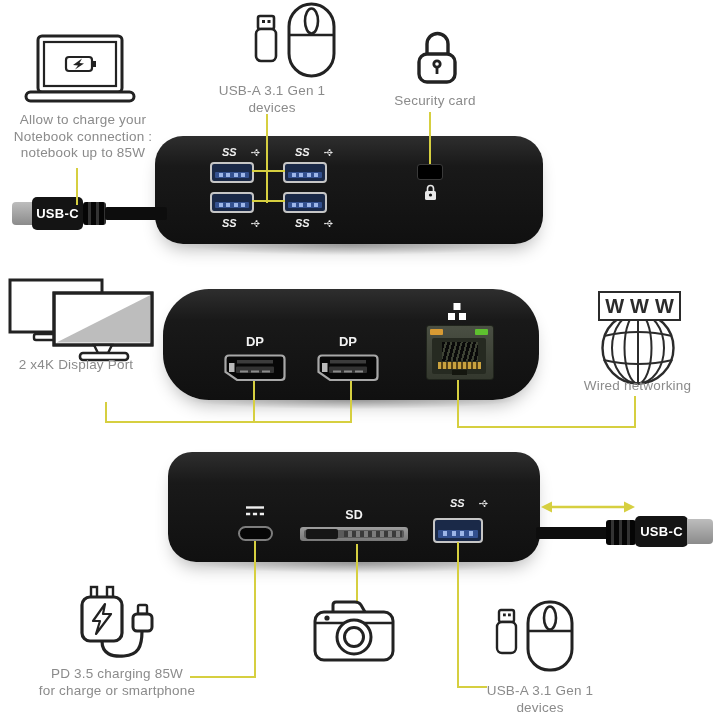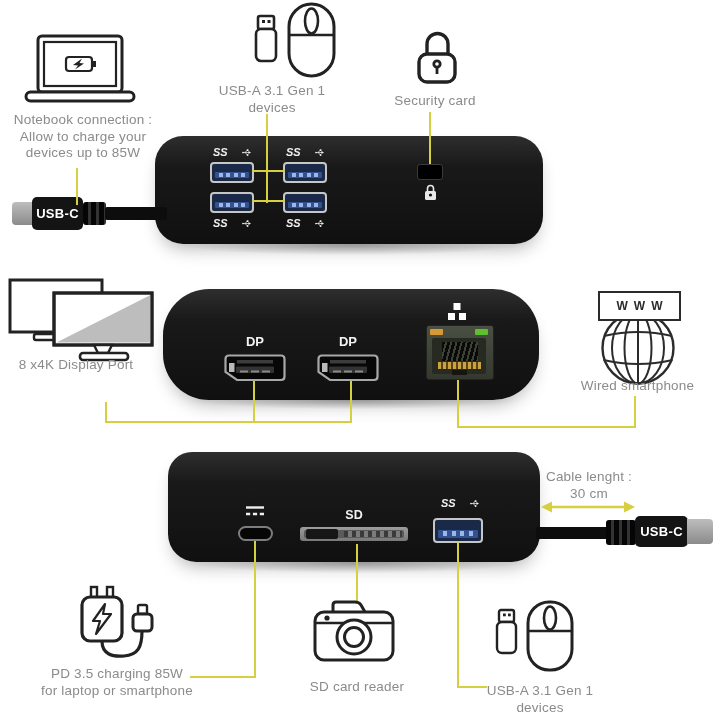--- a/index.html
+++ b/index.html
@@ -11,21 +11,21 @@
            text-align:center;letter-spacing:.2px;}
   
   .yline{position:absolute;background:#d6cf40;}
   
   .dock{position:absolute;background:linear-gradient(180deg,#2e2e2e 0%,#191919 28%,#101010 100%);
         box-shadow:0 10px 18px -6px rgba(0,0,0,.30);}
   .shadow{position:absolute;background:radial-gradient(ellipse at center,rgba(0,0,0,.26) 0%,rgba(0,0,0,0) 65%);}
   
   .portlabel{position:absolute;color:#f2f2f2;font-weight:bold;text-align:center;}
   .ss-label{position:absolute;width:38px;height:12px;display:flex;align-items:center;justify-content:center;
-            gap:14px;color:#efefef;font-style:italic;font-weight:bold;font-size:11px;}
+            gap:14px;color:#efefef;font-style:italic;font-weight:bold;font-size:11px;margin-left:9px;}
   
   .usba{position:absolute;border:2px solid #c6c6c6;border-radius:4px;background:#1a2948;}
   .usba-tongue{position:absolute;left:3px;right:3px;top:46%;bottom:16%;background:#33508f;
                border-radius:1px;display:flex;justify-content:space-evenly;align-items:center;}
   .usba-pin{width:4px;height:60%;background:#9db6e8;}
   
   .usbc-port{position:absolute;border:2px solid #7d7d7d;border-radius:8px;background:#060606;}
   
   .sd-slot{position:absolute;background:linear-gradient(180deg,#9d9d9d,#787878);border-radius:3px;}
   .sd-inner{position:absolute;left:4px;right:4px;top:3px;bottom:3px;background:#5b5b5b;border-radius:2px;}
@@ -44,43 +44,43 @@
   .eth{position:absolute;background:linear-gradient(#4a4f43,#34382e);border:1px solid #20241c;border-radius:3px;}
   .eth-led{position:absolute;border-radius:1px;}
   .eth-inner{position:absolute;left:5px;top:12px;width:54px;height:36px;background:#262a21;border-radius:2px;}
   .eth-comb{position:absolute;left:10px;top:4px;width:36px;height:19px;
             background:repeating-linear-gradient(105deg,#090909 0 3px,#3d4234 3px 5px);}
   .eth-gold{position:absolute;left:6px;top:24px;width:43px;height:7px;
             background:repeating-linear-gradient(90deg,#caa23f 0 3px,#584318 3px 5px);}
   .eth-notch{position:absolute;left:20px;top:32px;width:15px;height:5px;background:#14160f;}
   
   .www-banner{position:absolute;background:#fff;border:2.5px solid #2b2b2b;display:flex;align-items:center;
-              justify-content:center;font-weight:bold;font-size:12px;letter-spacing:6px;color:#2b2b2b;
+              justify-content:center;font-weight:bold;font-size:20px;letter-spacing:6px;color:#2b2b2b;
               padding-left:6px;}
 </style>
 </head>
 <body>
 
 <div class="canvas">
 
   <svg class="abs" style="left:24px;top:34px" width="114" height="78" viewBox="0 0 114 78">
     <rect x="14" y="2" width="84" height="56" rx="4" fill="#fff" stroke="#222" stroke-width="3"></rect>
     <rect x="20" y="8" width="72" height="44" fill="#fff" stroke="#222" stroke-width="2.2"></rect>
     <g>
       <rect x="42" y="23" width="26" height="14" rx="3" fill="#fff" stroke="#222" stroke-width="2.2"></rect>
       <rect x="68.5" y="27" width="3.5" height="6" fill="#222"></rect>
       <polygon points="58,24.5 49,31 54,31.5 51,35.5 60,29.5 55.5,29" fill="#222"></polygon>
     </g>
     <rect x="2" y="58" width="108" height="9" rx="4.5" fill="#fff" stroke="#222" stroke-width="3"></rect>
   </svg>
 
   <div class="caption" style="left:3px;top:112px;width:160px">
+    <div>Allow to charge your</div>
     <div>Notebook connection :</div>
-    <div>Allow to charge your</div>
-    <div>devices up to 85W</div>
+    <div>notebook up to 85W</div>
   </div>
 
   <svg class="abs" style="left:254px;top:14px" width="24" height="50" viewBox="0 0 24 50">
     <rect x="4" y="2" width="16" height="13" rx="2" fill="#fff" stroke="#222" stroke-width="2.6"></rect>
     <rect x="8" y="6" width="3" height="3" fill="#222"></rect>
     <rect x="13.5" y="6" width="3" height="3" fill="#222"></rect>
     <rect x="2" y="15" width="20" height="32" rx="5" fill="#fff" stroke="#222" stroke-width="2.6"></rect>
   </svg>
   <svg class="abs" style="left:287px;top:2px" width="49" height="76" viewBox="0 0 49 76">
     <rect x="2" y="2" width="45" height="72" rx="22.5" fill="#fff" stroke="#222" stroke-width="3"></rect>
@@ -203,21 +203,21 @@
     <rect x="2" y="2" width="92" height="52" fill="#fff" stroke="#222" stroke-width="3"></rect>
     <rect x="26" y="56" width="24" height="6" rx="2" fill="#fff" stroke="#222" stroke-width="2.4"></rect>
     <rect x="46" y="15" width="98" height="52" fill="#fff" stroke="#222" stroke-width="3"></rect>
     <polygon points="48.5,64.5 142.5,17 142.5,64.5" fill="#bdbdbd"></polygon>
     <rect x="46" y="15" width="98" height="52" fill="none" stroke="#222" stroke-width="3"></rect>
     <polygon points="86,67 104,67 100,75 90,75" fill="#fff" stroke="#222" stroke-width="2.4"></polygon>
     <rect x="72" y="75" width="48" height="7" rx="3" fill="#fff" stroke="#222" stroke-width="2.6"></rect>
   </svg>
 
   <div class="caption" style="left:2px;top:357px;width:148px">
-    <div>8 x4K Display Port</div>
+    <div>2 x4K Display Port</div>
   </div>
 
   <div class="shadow" style="left:175px;top:390px;width:355px;height:20px"></div>
   <div class="dock" style="left:163px;top:289px;width:376px;height:111px;border-radius:46px"></div>
 
   <div class="portlabel" style="left:241px;top:334px;width:28px;font-size:13px">DP</div>
   <div class="portlabel" style="left:334px;top:334px;width:28px;font-size:13px">DP</div>
 
   <svg class="abs" style="left:223px;top:354px" width="64" height="28" viewBox="0 0 64 28">
     <path d="M6,1.5 H58 Q61.5,1.5 61.5,5 V22.5 Q61.5,26 58,26 H14 L2.5,18 V5 Q2.5,1.5 6,1.5 Z" fill="#070707" stroke="#a8a8a8" stroke-width="2.2"></path>
@@ -259,21 +259,21 @@
     <line x1="39" y1="4.5" x2="39" y2="75.5" stroke="#2b2b2b" stroke-width="2"></line>
     <ellipse cx="39" cy="40" rx="13.5" ry="35.5" fill="none" stroke="#2b2b2b" stroke-width="2"></ellipse>
     <ellipse cx="39" cy="40" rx="26" ry="35.5" fill="none" stroke="#2b2b2b" stroke-width="2"></ellipse>
     <path d="M5,28 Q39,20 73,28" fill="none" stroke="#2b2b2b" stroke-width="2"></path>
     <path d="M4.5,52 Q39,60 73.5,52" fill="none" stroke="#2b2b2b" stroke-width="2"></path>
   </svg>
   <div class="www-banner" style="left:598px;top:291px;width:73px;height:26px">
     <span>WWW</span>
   </div>
 
-  <div class="caption" style="left:565px;top:378px;width:145px">Wired smartphone</div>
+  <div class="caption" style="left:565px;top:378px;width:145px">Wired networking</div>
 
   <div class="yline" style="left:105px;top:402px;width:2px;height:21px"></div>
   <div class="yline" style="left:105px;top:421px;width:247px;height:2px"></div>
   <div class="yline" style="left:253px;top:381px;width:2px;height:42px"></div>
   <div class="yline" style="left:350px;top:381px;width:2px;height:42px"></div>
   <div class="yline" style="left:457px;top:380px;width:2px;height:48px"></div>
   <div class="yline" style="left:457px;top:426px;width:179px;height:2px"></div>
   <div class="yline" style="left:634px;top:396px;width:2px;height:32px"></div>
 
   <div class="shadow" style="left:178px;top:552px;width:355px;height:22px"></div>
@@ -312,24 +312,20 @@
     </div>
   </div>
 
   <div class="cable" style="left:536px;top:527px;width:72px;height:12px;border-radius:2px"></div>
   <div class="ribs" style="left:606px;top:520px;width:30px;height:25px"></div>
   <div class="plug-body" style="left:635px;top:516px;width:53px;height:31px">
     <span>USB-C</span>
   </div>
   <div class="plug-tip" style="left:687px;top:519px;width:26px;height:25px;border-radius:0 4px 4px 0"></div>
 
-  <div class="caption" style="left:535px;top:469px;width:108px">
-    <div>Cable lenght :</div>
-    <div>30 cm</div>
-  </div>
   <svg class="abs" style="left:541px;top:499px" width="94" height="16" viewBox="0 0 94 16">
     <line x1="8" y1="8" x2="86" y2="8" stroke="#d6cf40" stroke-width="2.4"></line>
     <polygon points="0,8 11,2.5 11,13.5" fill="#d6cf40"></polygon>
     <polygon points="94,8 83,2.5 83,13.5" fill="#d6cf40"></polygon>
   </svg>
 
   <div class="yline" style="left:254px;top:541px;width:2px;height:137px"></div>
   <div class="yline" style="left:190px;top:676px;width:66px;height:2px"></div>
   <div class="yline" style="left:356px;top:544px;width:2px;height:57px"></div>
   <div class="yline" style="left:457px;top:542px;width:2px;height:146px"></div>
@@ -342,33 +338,32 @@
     <path d="M33,21 L21,38 H28 L24,51 L39,31 H31 Z" fill="#fff" stroke="#222" stroke-width="2.2" stroke-linejoin="round"></path>
     <path d="M30,58 C30,71 40,74 52,73 C66,72 70,64 70,48" fill="none" stroke="#222" stroke-width="3.2"></path>
     <g>
       <rect x="66" y="22" width="9" height="9" rx="1.5" fill="#fff" stroke="#222" stroke-width="2.4"></rect>
       <rect x="61" y="31" width="19" height="17" rx="4" fill="#fff" stroke="#222" stroke-width="3"></rect>
     </g>
   </svg>
 
   <div class="caption" style="left:22px;top:666px;width:190px">
     <div>PD 3.5 charging 85W</div>
-    <div>for laptop or smartphone</div>
+    <div>for charge or smartphone</div>
   </div>
 
   <svg class="abs" style="left:313px;top:598px" width="82" height="68" viewBox="0 0 82 68">
     <path d="M20,14 L20,7 Q20,4 23,4 H42 Q46,4 48,7 L52,14" fill="#fff" stroke="#222" stroke-width="3"></path>
     <rect x="2" y="14" width="78" height="48" rx="9" fill="#fff" stroke="#222" stroke-width="3"></rect>
     <line x1="3" y1="25" x2="79" y2="25" stroke="#222" stroke-width="2.4"></line>
     <circle cx="41" cy="39" r="17" fill="#fff" stroke="#222" stroke-width="3"></circle>
     <circle cx="41" cy="39" r="9.5" fill="#fff" stroke="#222" stroke-width="3"></circle>
     <circle cx="14" cy="20" r="2.6" fill="#222"></circle>
   </svg>
 
-  <div class="caption" style="left:294px;top:679px;width:126px">SD card reader</div>
 
   <svg class="abs" style="left:495px;top:608px" width="24" height="48" viewBox="0 0 24 48">
     <rect x="4" y="2" width="15" height="12" rx="2" fill="#fff" stroke="#222" stroke-width="2.4"></rect>
     <rect x="8" y="5.5" width="2.8" height="2.8" fill="#222"></rect>
     <rect x="13" y="5.5" width="2.8" height="2.8" fill="#222"></rect>
     <rect x="2" y="14" width="19" height="31" rx="5" fill="#fff" stroke="#222" stroke-width="2.4"></rect>
   </svg>
   <svg class="abs" style="left:526px;top:600px" width="48" height="72" viewBox="0 0 48 72">
     <rect x="2" y="2" width="44" height="68" rx="21" fill="#fff" stroke="#222" stroke-width="3"></rect>
     <line x1="2.5" y1="31" x2="45.5" y2="31" stroke="#222" stroke-width="2.6"></line>

